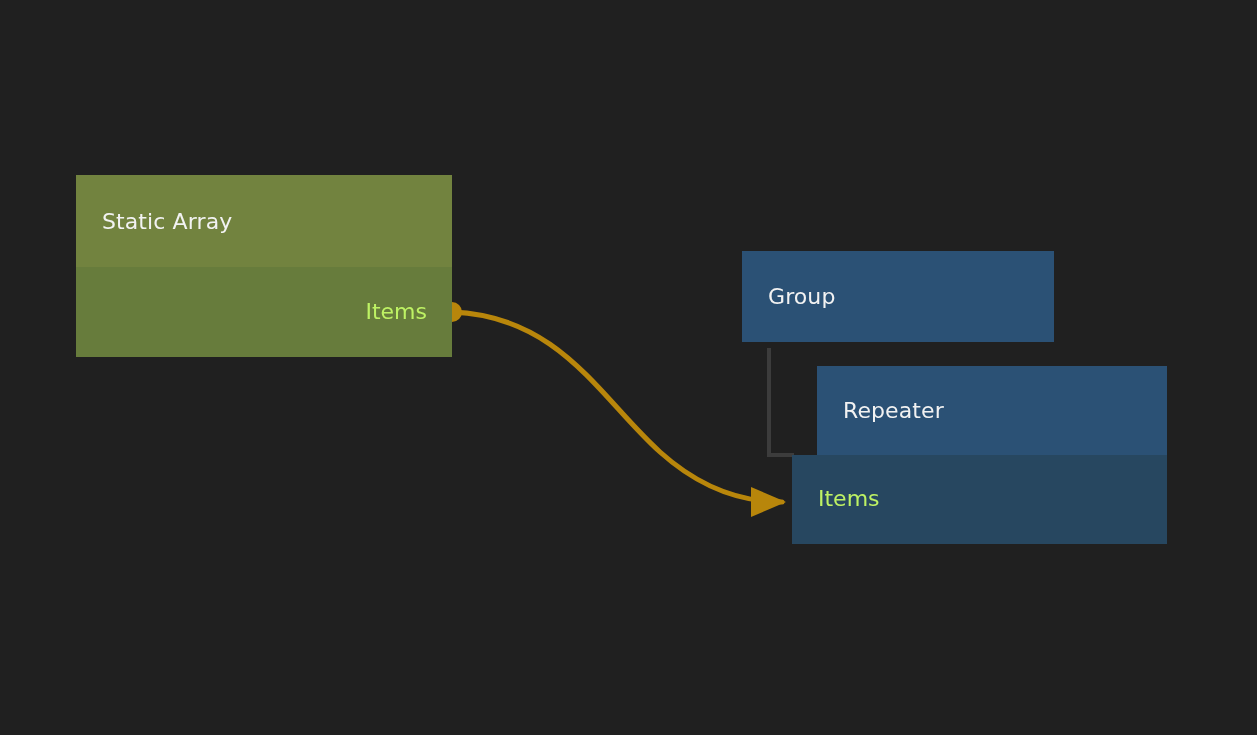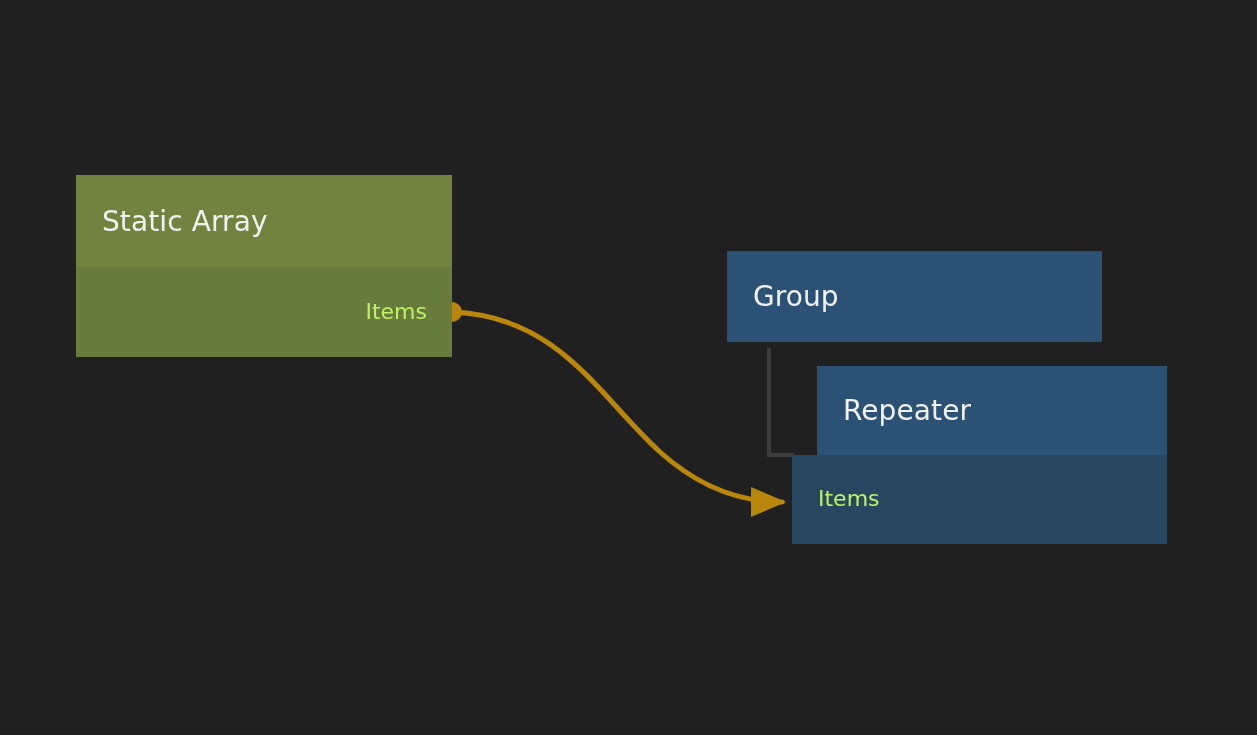--- a/index.html
+++ b/index.html
@@ -32,21 +32,21 @@
     flex-direction: column;
     overflow: hidden;
   }
   .node-header {
     display: flex;
     align-items: center;
     box-sizing: border-box;
   }
   .node-title {
     color: #f2f2f2;
-    font-size: 28px;
+    font-size: 22px;
     font-weight: 400;
     letter-spacing: 0.1px;
     white-space: nowrap;
   }
   .node-body {
     flex: 1 1 auto;
     display: flex;
     flex-direction: column;
     box-sizing: border-box;
     position: relative;
@@ -81,23 +81,23 @@
     background: #677c3c;
     padding-top: 21px;
   }
   #node-static-array .port-row {
     justify-content: flex-end;
     padding-right: 25px;
   }
 
   
   #node-group {
-    left: 727px;
+    left: 742px;
     top: 251px;
-    width: 375px;
+    width: 312px;
     height: 91px;
   }
   #node-group .node-header {
     height: 91px;
     background: #2b5175;
     padding-left: 26px;
   }
 
   
   #node-repeater {

